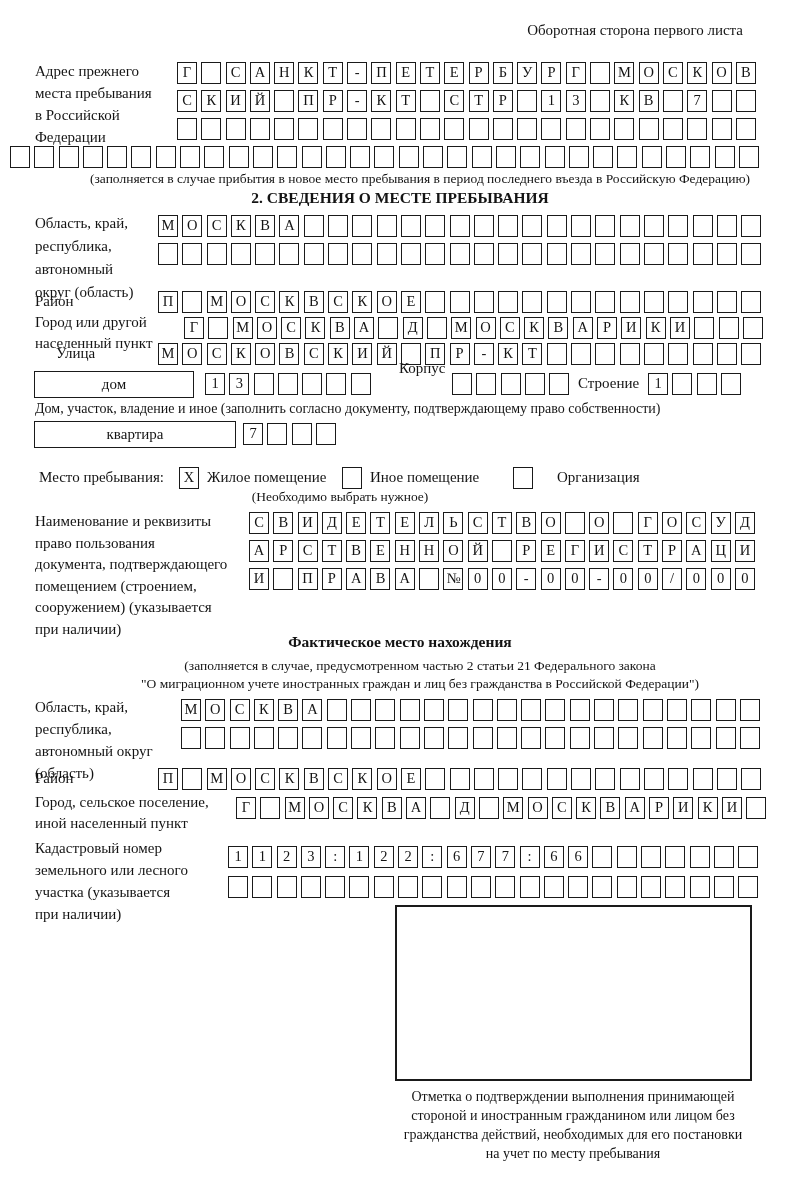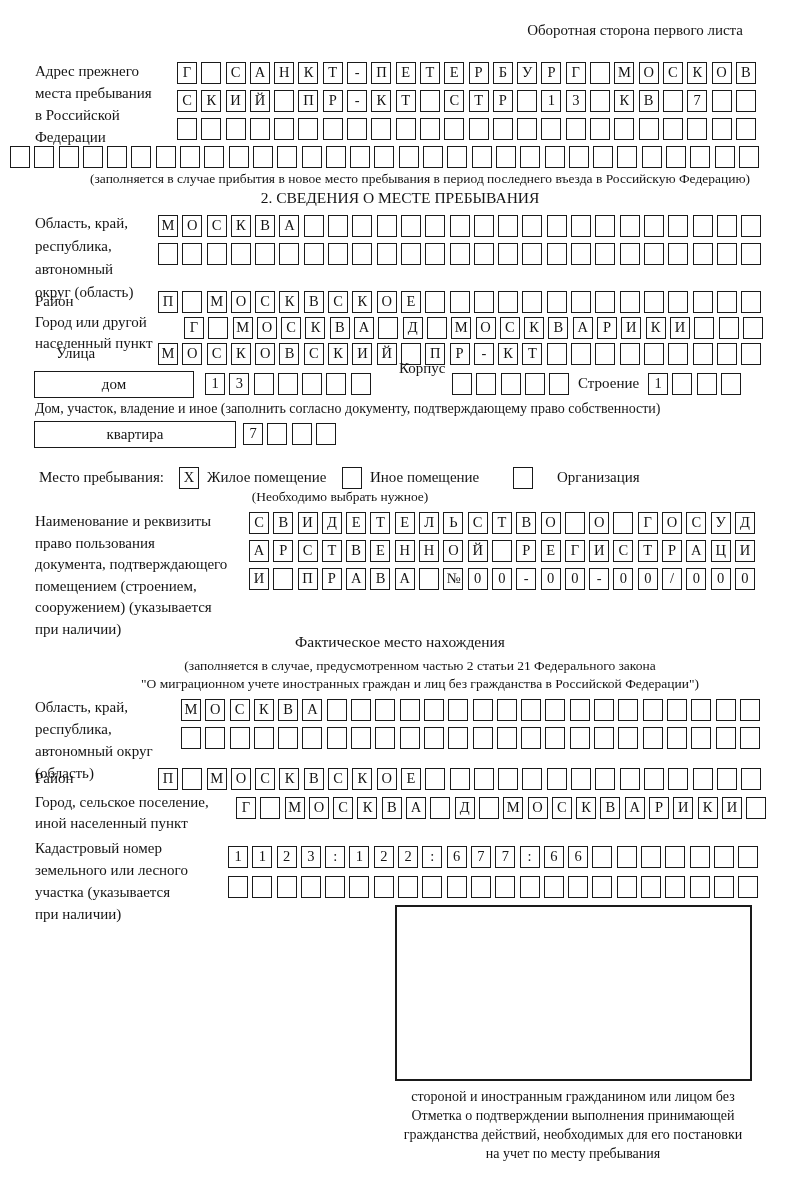--- a/index.html
+++ b/index.html
@@ -2,21 +2,21 @@
 <html><head>
 <meta charset="utf-8">
 <style>
   html,body{margin:0;padding:0;background:#ffffff;}
   .form{position:relative;width:800px;height:1180px;background:#fff;
         font-family:"Liberation Serif", serif;color:#141414;overflow:hidden;}
   .abs{position:absolute;}
   .flabel{font-size:15px;line-height:22px;}
   .flabel div{white-space:nowrap;}
   .hdr{font-size:15px;white-space:nowrap;}
-  .bold-title{font-weight:normal;font-size:15.5px;left:0;width:800px;text-align:center;white-space:nowrap;}
+  .bold-title{font-weight:bold;font-size:15.5px;left:0;width:800px;text-align:center;white-space:nowrap;}
   .note{font-size:13.5px;left:0;width:800px;text-align:center;white-space:nowrap;padding-left:20px;}
   .cellrow{display:flex;gap:4.3px;}
   .cell{flex:0 0 20px;width:20px;height:22px;box-sizing:border-box;border:1.6px solid #1a1a1a;
         text-align:center;font-size:14.5px;line-height:19px;overflow:hidden;}
   .bigbox{box-sizing:border-box;border:1.6px solid #1a1a1a;height:27px;display:flex;
           align-items:center;justify-content:center;font-size:15px;}
   .checkbox{width:20px;height:22px;box-sizing:border-box;border:1.6px solid #1a1a1a;
             text-align:center;font-size:14.5px;line-height:19px;}
   .opt-label{font-size:15px;white-space:nowrap;}
   .small-note{font-size:14px;white-space:nowrap;}
@@ -600,19 +600,19 @@
       <span class="cell"></span>
       <span class="cell"></span>
       <span class="cell"></span>
       <span class="cell"></span>
       <span class="cell"></span>
       <span class="cell"></span>
     </div>
 
   <div class="abs stamp" style="left:395px;top:905px;width:357px;height:176px;"></div>
   <div class="abs caption" style="left:573px;top:1087px;transform:translateX(-50%);">
+    <div>Отметка о подтверждении выполнения принимающей</div>
     <div>стороной и иностранным гражданином или лицом без</div>
-    <div>Отметка о подтверждении выполнения принимающей</div>
     <div>гражданства действий, необходимых для его постановки</div>
     <div>на учет по месту пребывания</div>
   </div>
 
 </div>
 
 </body></html>

